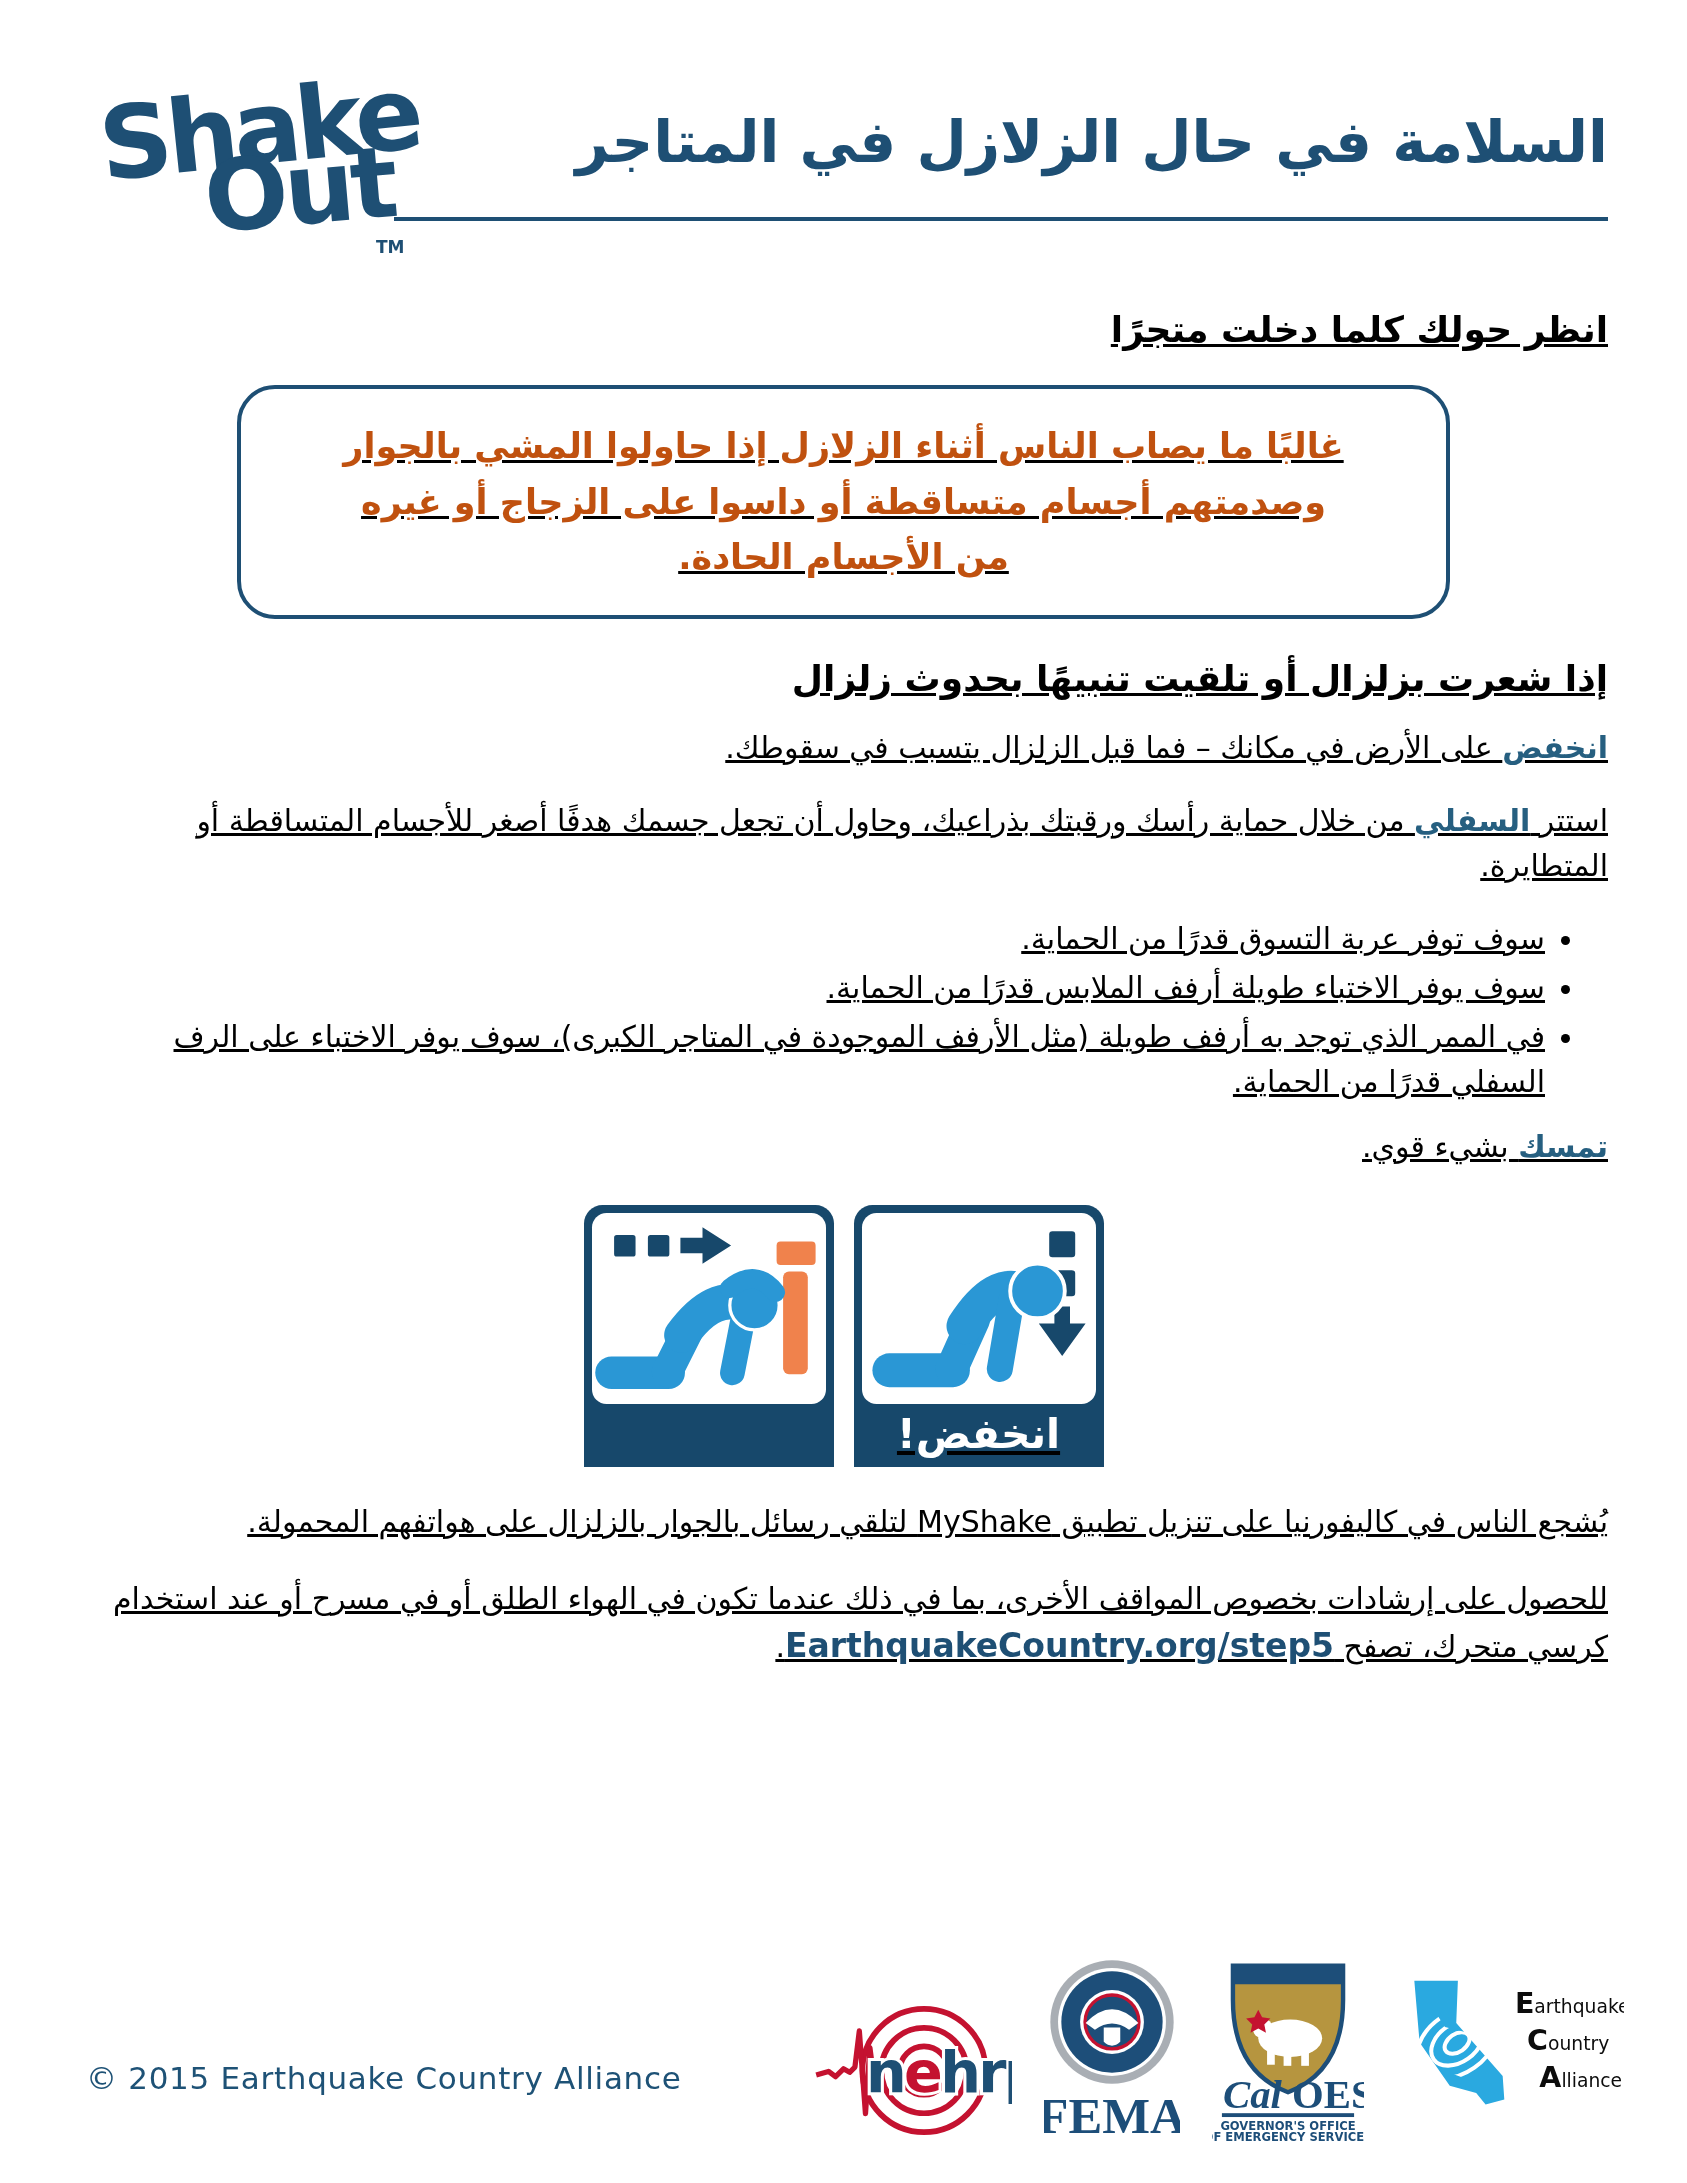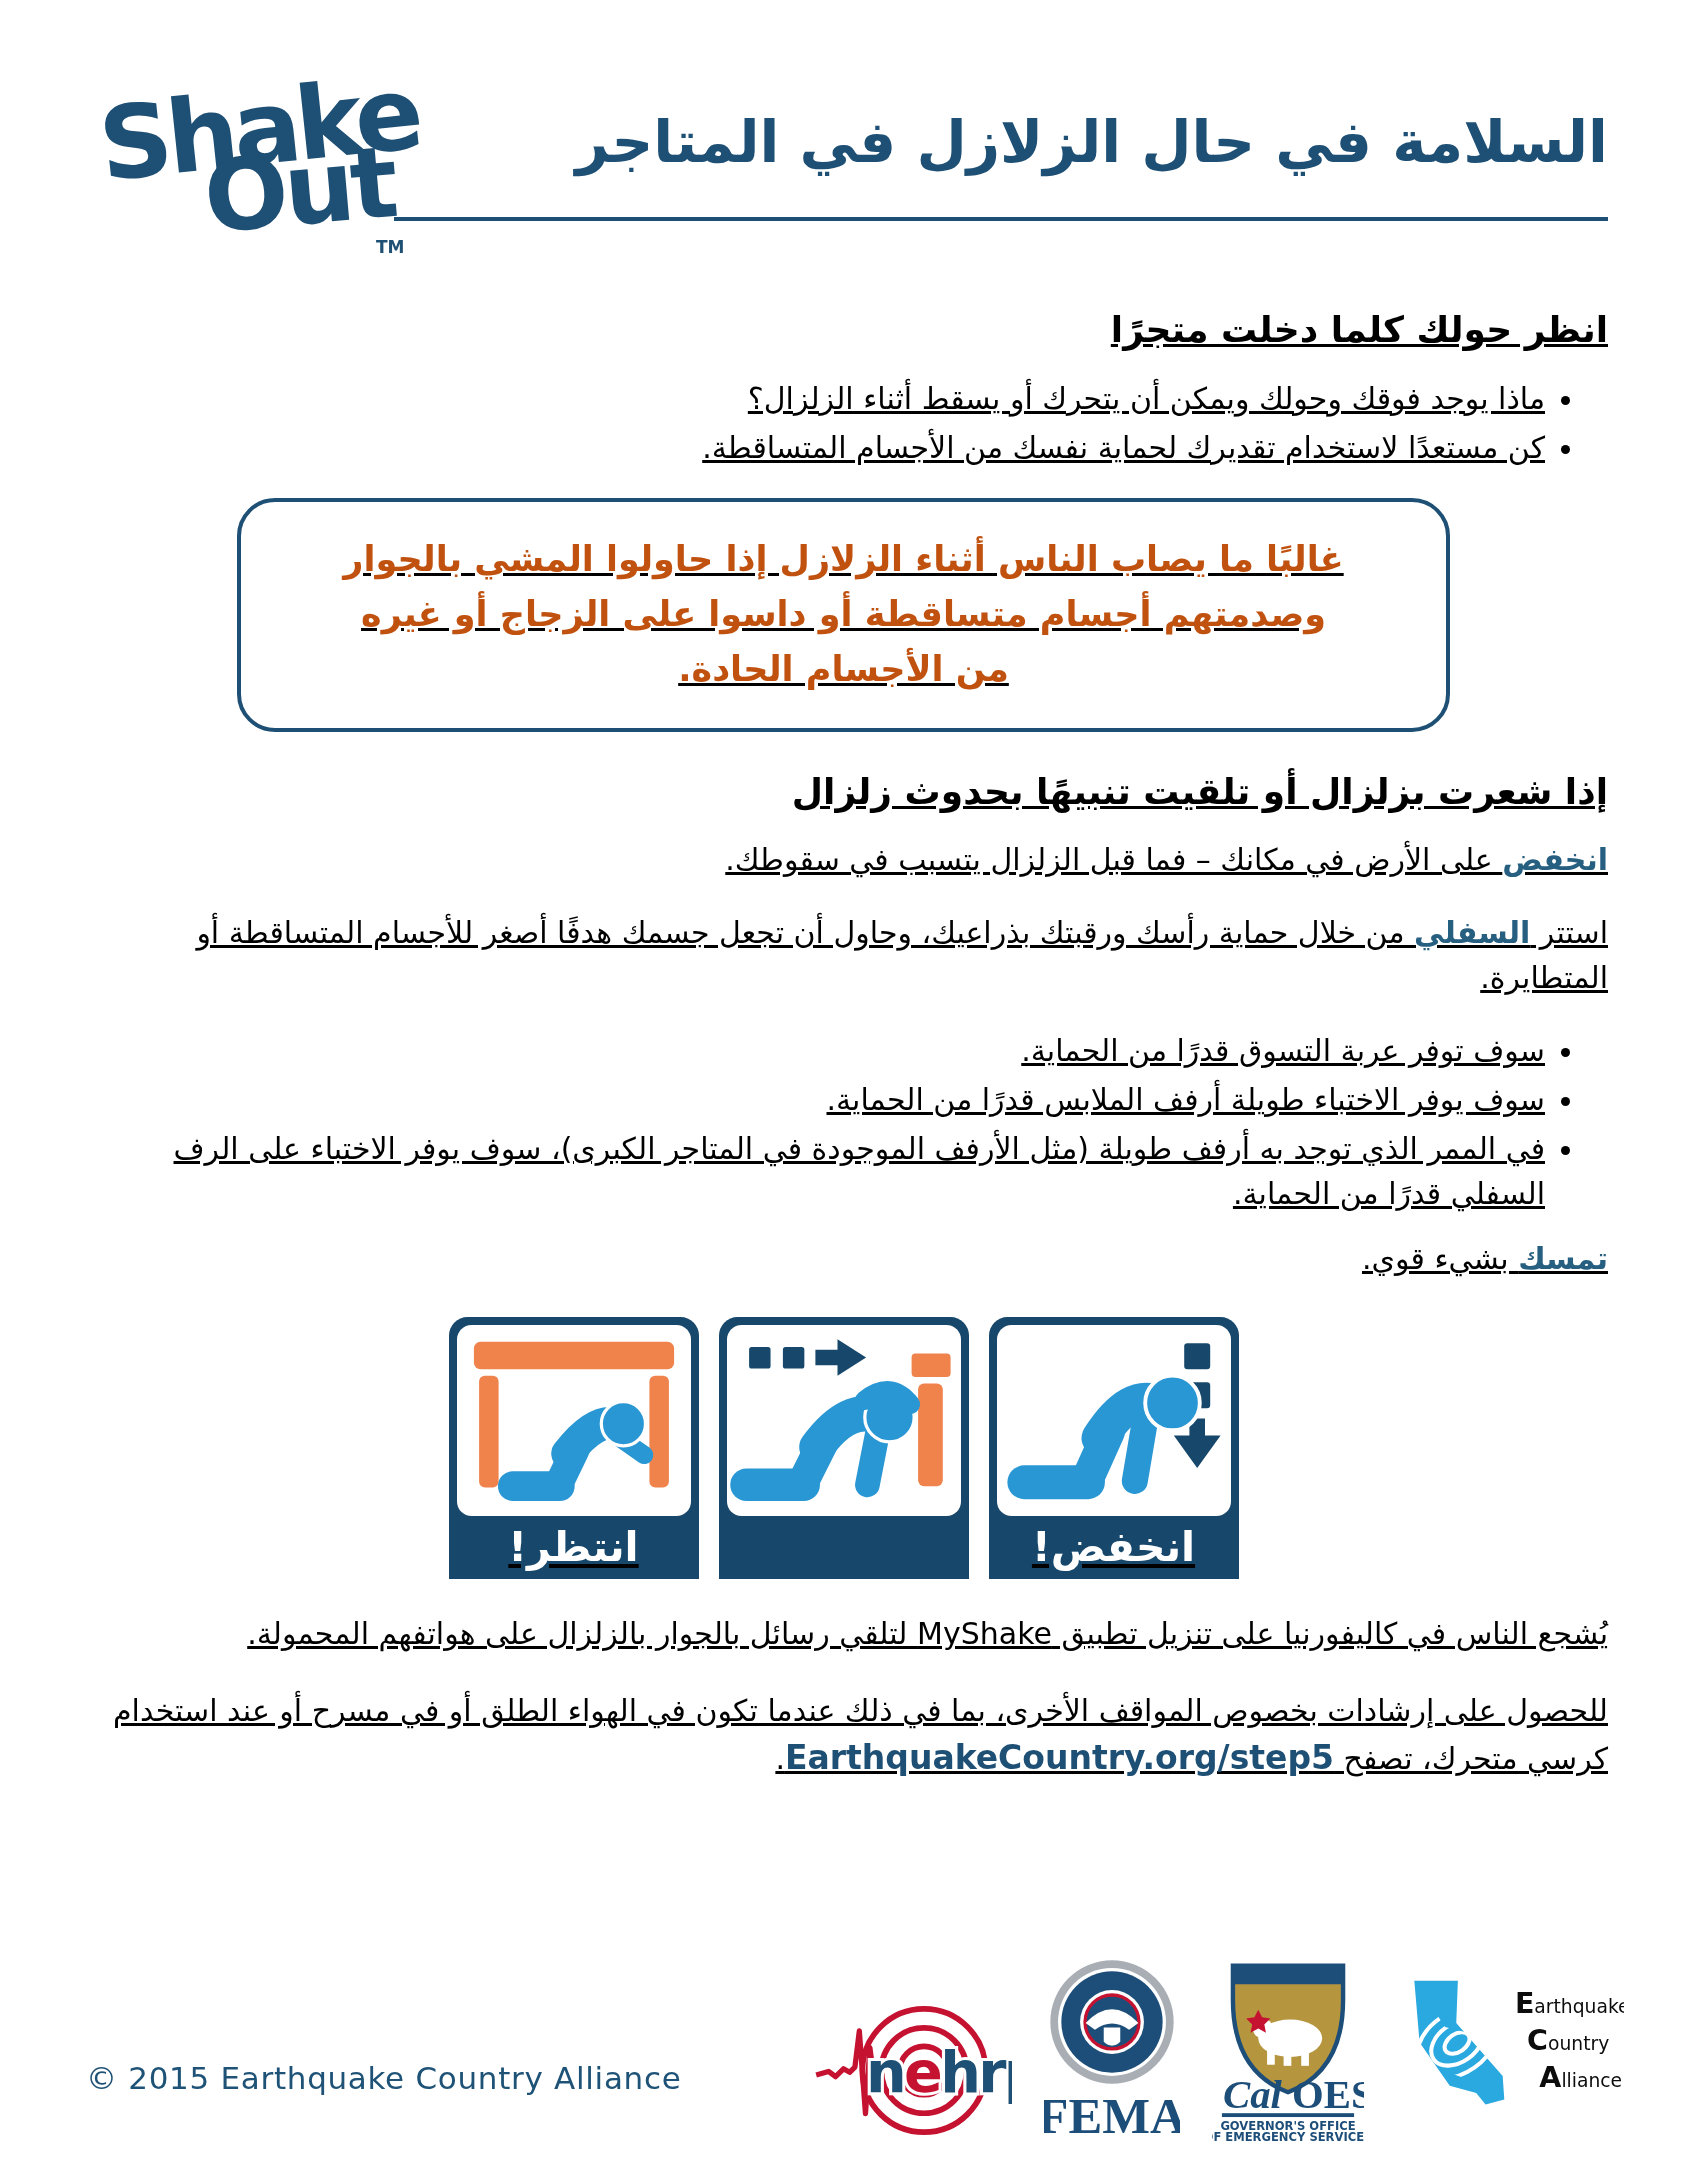--- a/index.html
+++ b/index.html
@@ -73,24 +73,20 @@
     <div class="logo-tm">TM</div>
   </div>
 
   <div class="title-block">
     <h1>السلامة في حال الزلازل في المتاجر</h1>
   </div>
 
   <main>
 
     <h2>انظر حولك كلما دخلت متجرًا</h2>
-    <ul>
-      <li>ماذا يوجد فوقك وحولك ويمكن أن يتحرك أو يسقط أثناء الزلزال؟</li>
-      <li>كن مستعدًا لاستخدام تقديرك لحماية نفسك من الأجسام المتساقطة.</li>
-    </ul>
 
     <div class="callout">
       <p>غالبًا ما يصاب الناس أثناء الزلازل إذا حاولوا المشي بالجوار وصدمتهم أجسام متساقطة أو داسوا على الزجاج أو غيره من الأجسام الحادة.</p>
     </div>
 
     <h2 class="second">إذا شعرت بزلزال أو تلقيت تنبيهًا بحدوث زلزال</h2>
 
     <p class="para"><span class="kw">انخفض</span><span> على الأرض في مكانك – فما قبل الزلزال يتسبب في سقوطك.</span></p>
 
     <p class="para"><span>استتر </span><span class="kw">السفلي</span><span> من خلال حماية رأسك ورقبتك بذراعيك، وحاول أن تجعل جسمك هدفًا أصغر للأجسام المتساقطة أو المتطايرة.</span></p>
@@ -136,37 +132,20 @@
               <path d="M116 242 L148 178" stroke-width="48"></path>
               <path d="M138 186 Q188 118 234 140" stroke-width="54"></path>
               <path d="M232 162 L216 244" stroke-width="38"></path>
             </g>
             <circle cx="250" cy="140" r="38" fill="#2a97d5" stroke="#fff" stroke-width="5"></circle>
             <path d="M212 114 Q252 82 282 120" stroke="#2a97d5" stroke-width="30" fill="none" stroke-linecap="round"></path>
           </svg>
         </div>
       </div>
 
-      <div class="card">
-        <div class="card-art">
-          <svg viewBox="0 0 360 290">
-            <rect x="26" y="24" width="308" height="42" rx="10" fill="#f0824c"></rect>
-            <rect x="34" y="76" width="30" height="172" rx="9" fill="#f0824c"></rect>
-            <rect x="296" y="76" width="30" height="172" rx="9" fill="#f0824c"></rect>
-            <g fill="none" stroke="#2a97d5" stroke-linecap="round">
-              <path d="M86 246 H158" stroke-width="46"></path>
-              <path d="M156 244 L182 190" stroke-width="44"></path>
-              <path d="M170 196 Q214 138 250 152" stroke-width="50"></path>
-              <path d="M242 166 L288 198" stroke-width="28"></path>
-            </g>
-            <circle cx="256" cy="150" r="34" fill="#2a97d5" stroke="#fff" stroke-width="5"></circle>
-          </svg>
-        </div>
-        <div class="card-label">انتظر!</div>
-      </div>
 
     </div>
 
     <p class="para myshake"><span>يُشجع الناس في كاليفورنيا على تنزيل تطبيق </span><span class="latin">MyShake</span><span> لتلقي رسائل بالجوار بالزلزال على هواتفهم المحمولة.</span></p>
 
     <p class="para"><span>للحصول على إرشادات بخصوص المواقف الأخرى، بما في ذلك عندما تكون في الهواء الطلق أو في مسرح أو عند استخدام كرسي متحرك، تصفح </span><span class="latin url">EarthquakeCountry.org/step5</span><span>.</span></p>
 
   </main>
 
   <footer>

